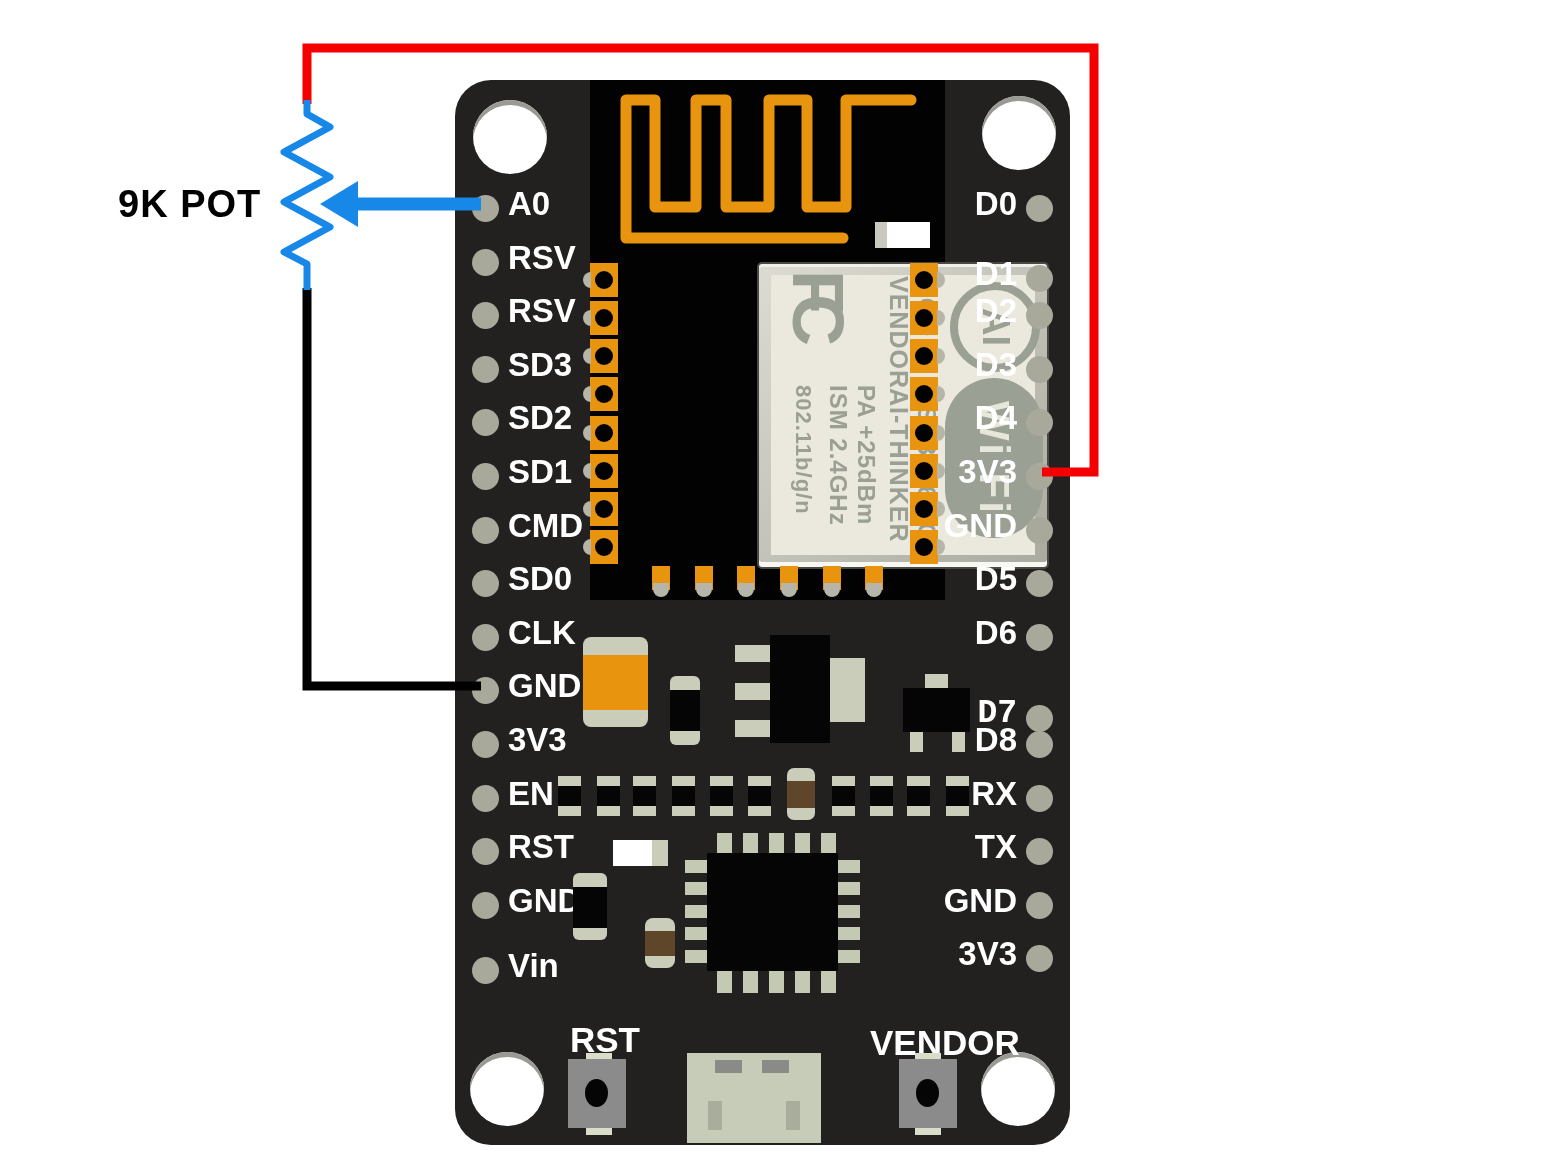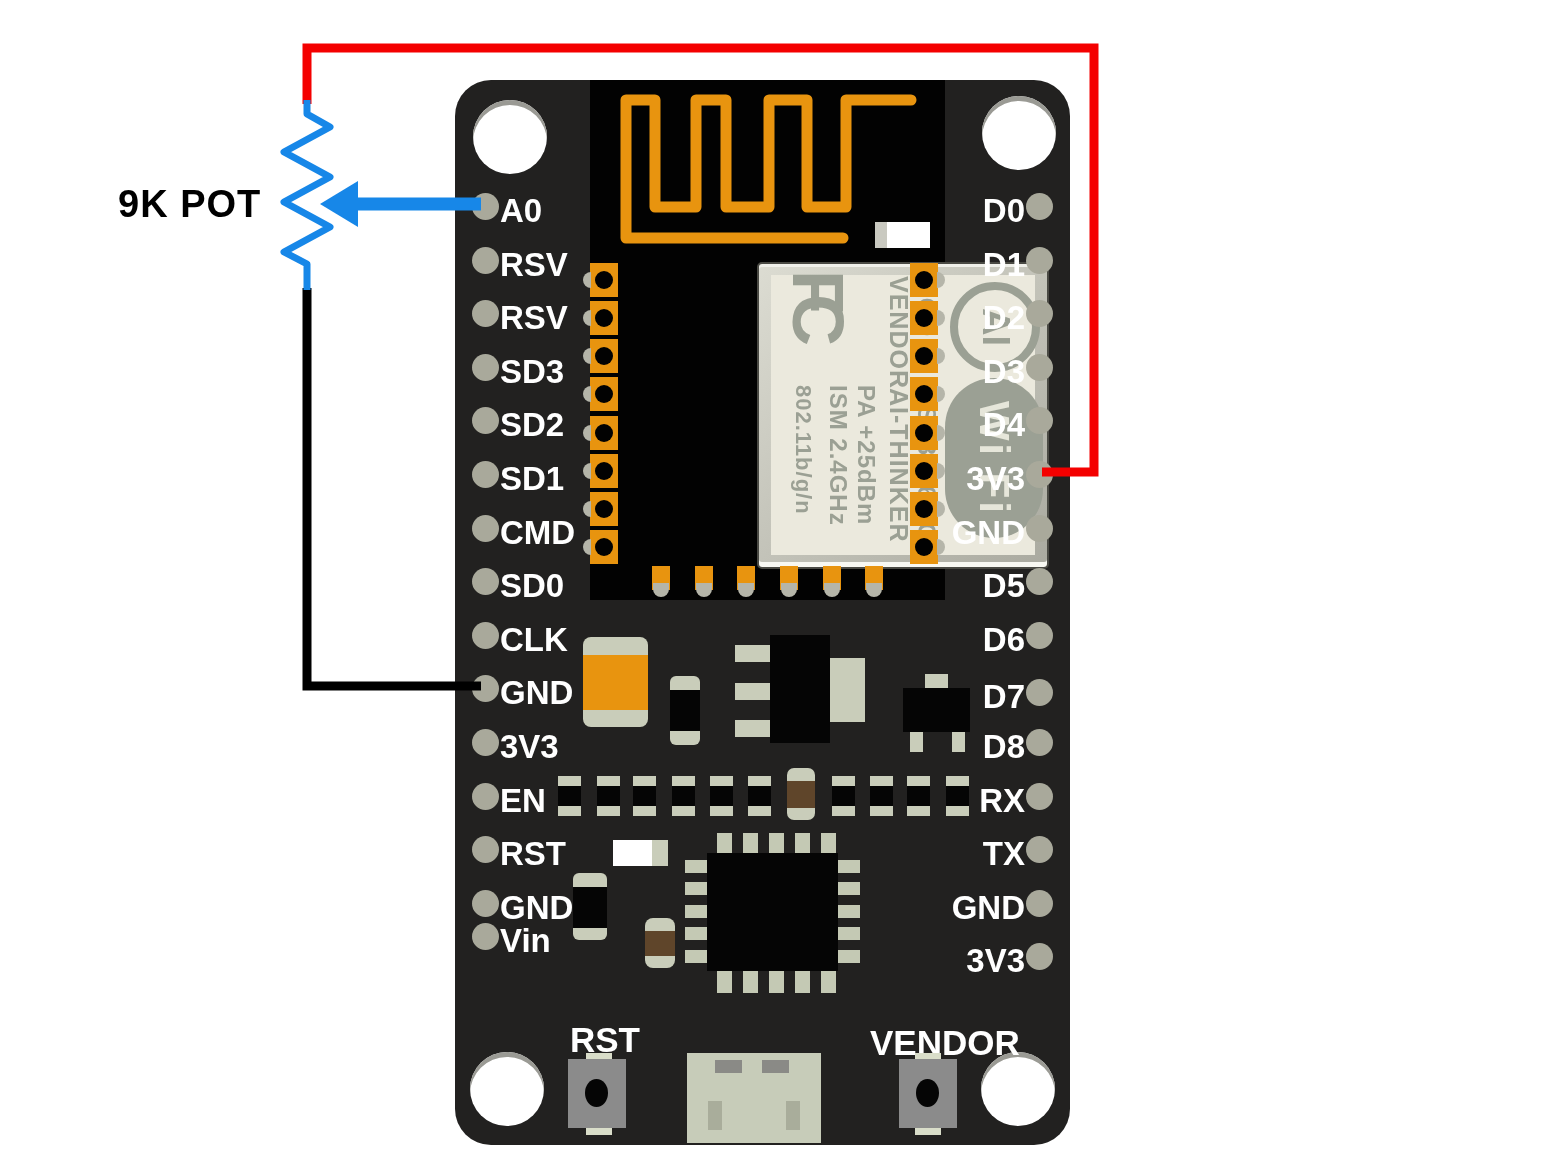--- a/index.html
+++ b/index.html
@@ -4,21 +4,21 @@
 <style>
   html,body{margin:0;padding:0;background:#fff;font-family:"Liberation Sans",sans-serif;}
   #stage{position:relative;width:1545px;height:1165px;background:#fff;overflow:hidden;}
 
   
   .board{position:absolute;left:455px;top:80px;width:615px;height:1065px;
          background:#222120;border-radius:36px;}
   .hole{position:absolute;width:74px;height:74px;border-radius:50%;background:#fff;
         box-shadow:inset 0 5px 0 #9a9a94;}
   
-  .pin{position:absolute;height:36px;display:flex;align-items:flex-start;gap:1px;margin-top:7px;}
+  .pin{position:absolute;height:36px;display:flex;align-items:flex-end;gap:9px;}
   .pin-l{left:17px;}
   .pin-r{right:17px;flex-direction:row-reverse;}
   .pad{width:27px;height:27px;border-radius:50%;background:#a9a99b;flex:0 0 auto;}
   .plbl{color:#fff;font-size:33px;font-weight:bold;line-height:36px;white-space:nowrap;}
 
   
   .module{position:absolute;left:135px;top:0;width:355px;height:520px;background:#020202;}
   .mpad{position:absolute;width:28px;height:34px;background:#e8940f;}
   .mpad::after{content:'';position:absolute;left:5px;top:8px;width:18px;height:18px;
                border-radius:50%;background:#020202;}
@@ -183,30 +183,30 @@
         <span class="plbl">EN</span>
       </div>
     <div class="pin pin-l" style="top:749px;">
         <span class="pad"></span>
         <span class="plbl">RST</span>
       </div>
     <div class="pin pin-l" style="top:803px;">
         <span class="pad"></span>
         <span class="plbl">GND</span>
       </div>
-    <div class="pin pin-l" style="top:836px;">
+    <div class="pin pin-l" style="top:868px;">
         <span class="pad"></span>
         <span class="plbl">Vin</span>
       </div>
 
     <div class="pin pin-r" style="top:106px;">
         <span class="pad"></span>
         <span class="plbl">D0</span>
       </div>
-    <div class="pin pin-r" style="top:160px;">
+    <div class="pin pin-r" style="top:176px;">
         <span class="pad"></span>
         <span class="plbl">D1</span>
       </div>
     <div class="pin pin-r" style="top:213px;">
         <span class="pad"></span>
         <span class="plbl">D2</span>
       </div>
     <div class="pin pin-r" style="top:267px;">
         <span class="pad"></span>
         <span class="plbl">D3</span>
@@ -224,21 +224,21 @@
         <span class="plbl">GND</span>
       </div>
     <div class="pin pin-r" style="top:481px;">
         <span class="pad"></span>
         <span class="plbl">D5</span>
       </div>
     <div class="pin pin-r" style="top:535px;">
         <span class="pad"></span>
         <span class="plbl">D6</span>
       </div>
-    <div class="pin pin-r" style="top:592px;">
+    <div class="pin pin-r" style="top:616px;font-family:Liberation Mono, monospace;">
         <span class="pad"></span>
         <span class="plbl">D7</span>
       </div>
     <div class="pin pin-r" style="top:642px;">
         <span class="pad"></span>
         <span class="plbl">D8</span>
       </div>
     <div class="pin pin-r" style="top:696px;">
         <span class="pad"></span>
         <span class="plbl">RX</span>

